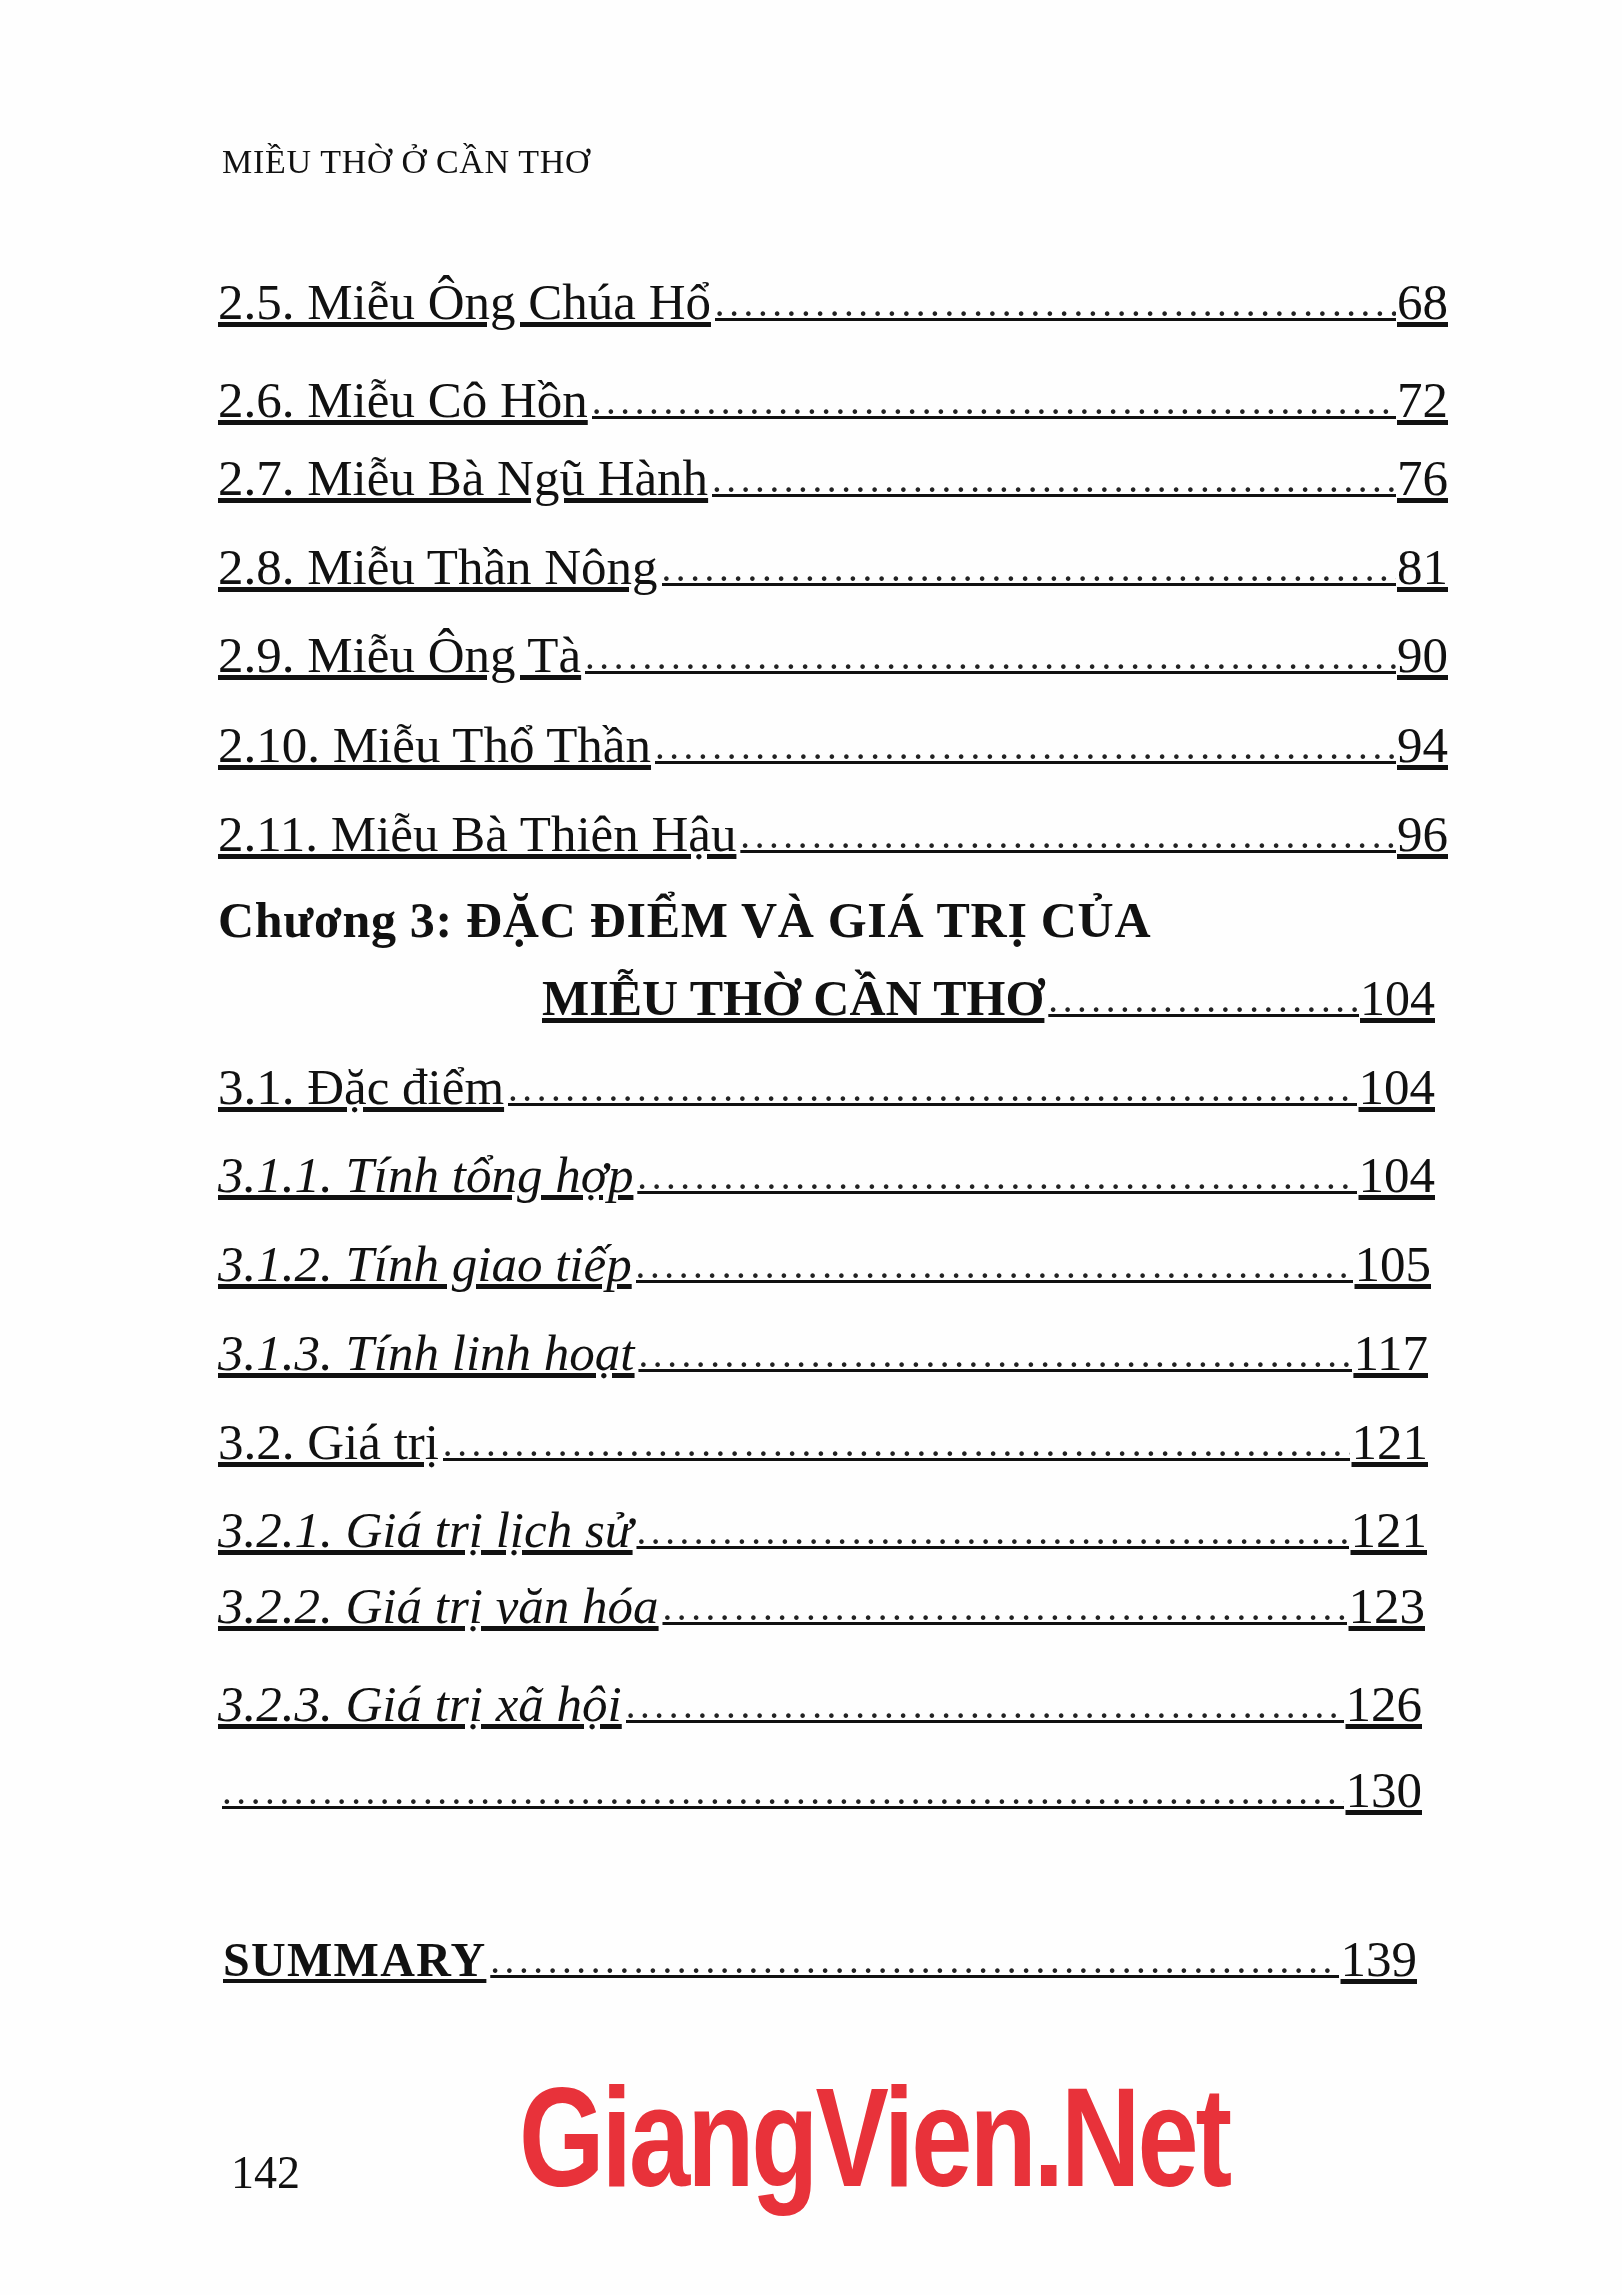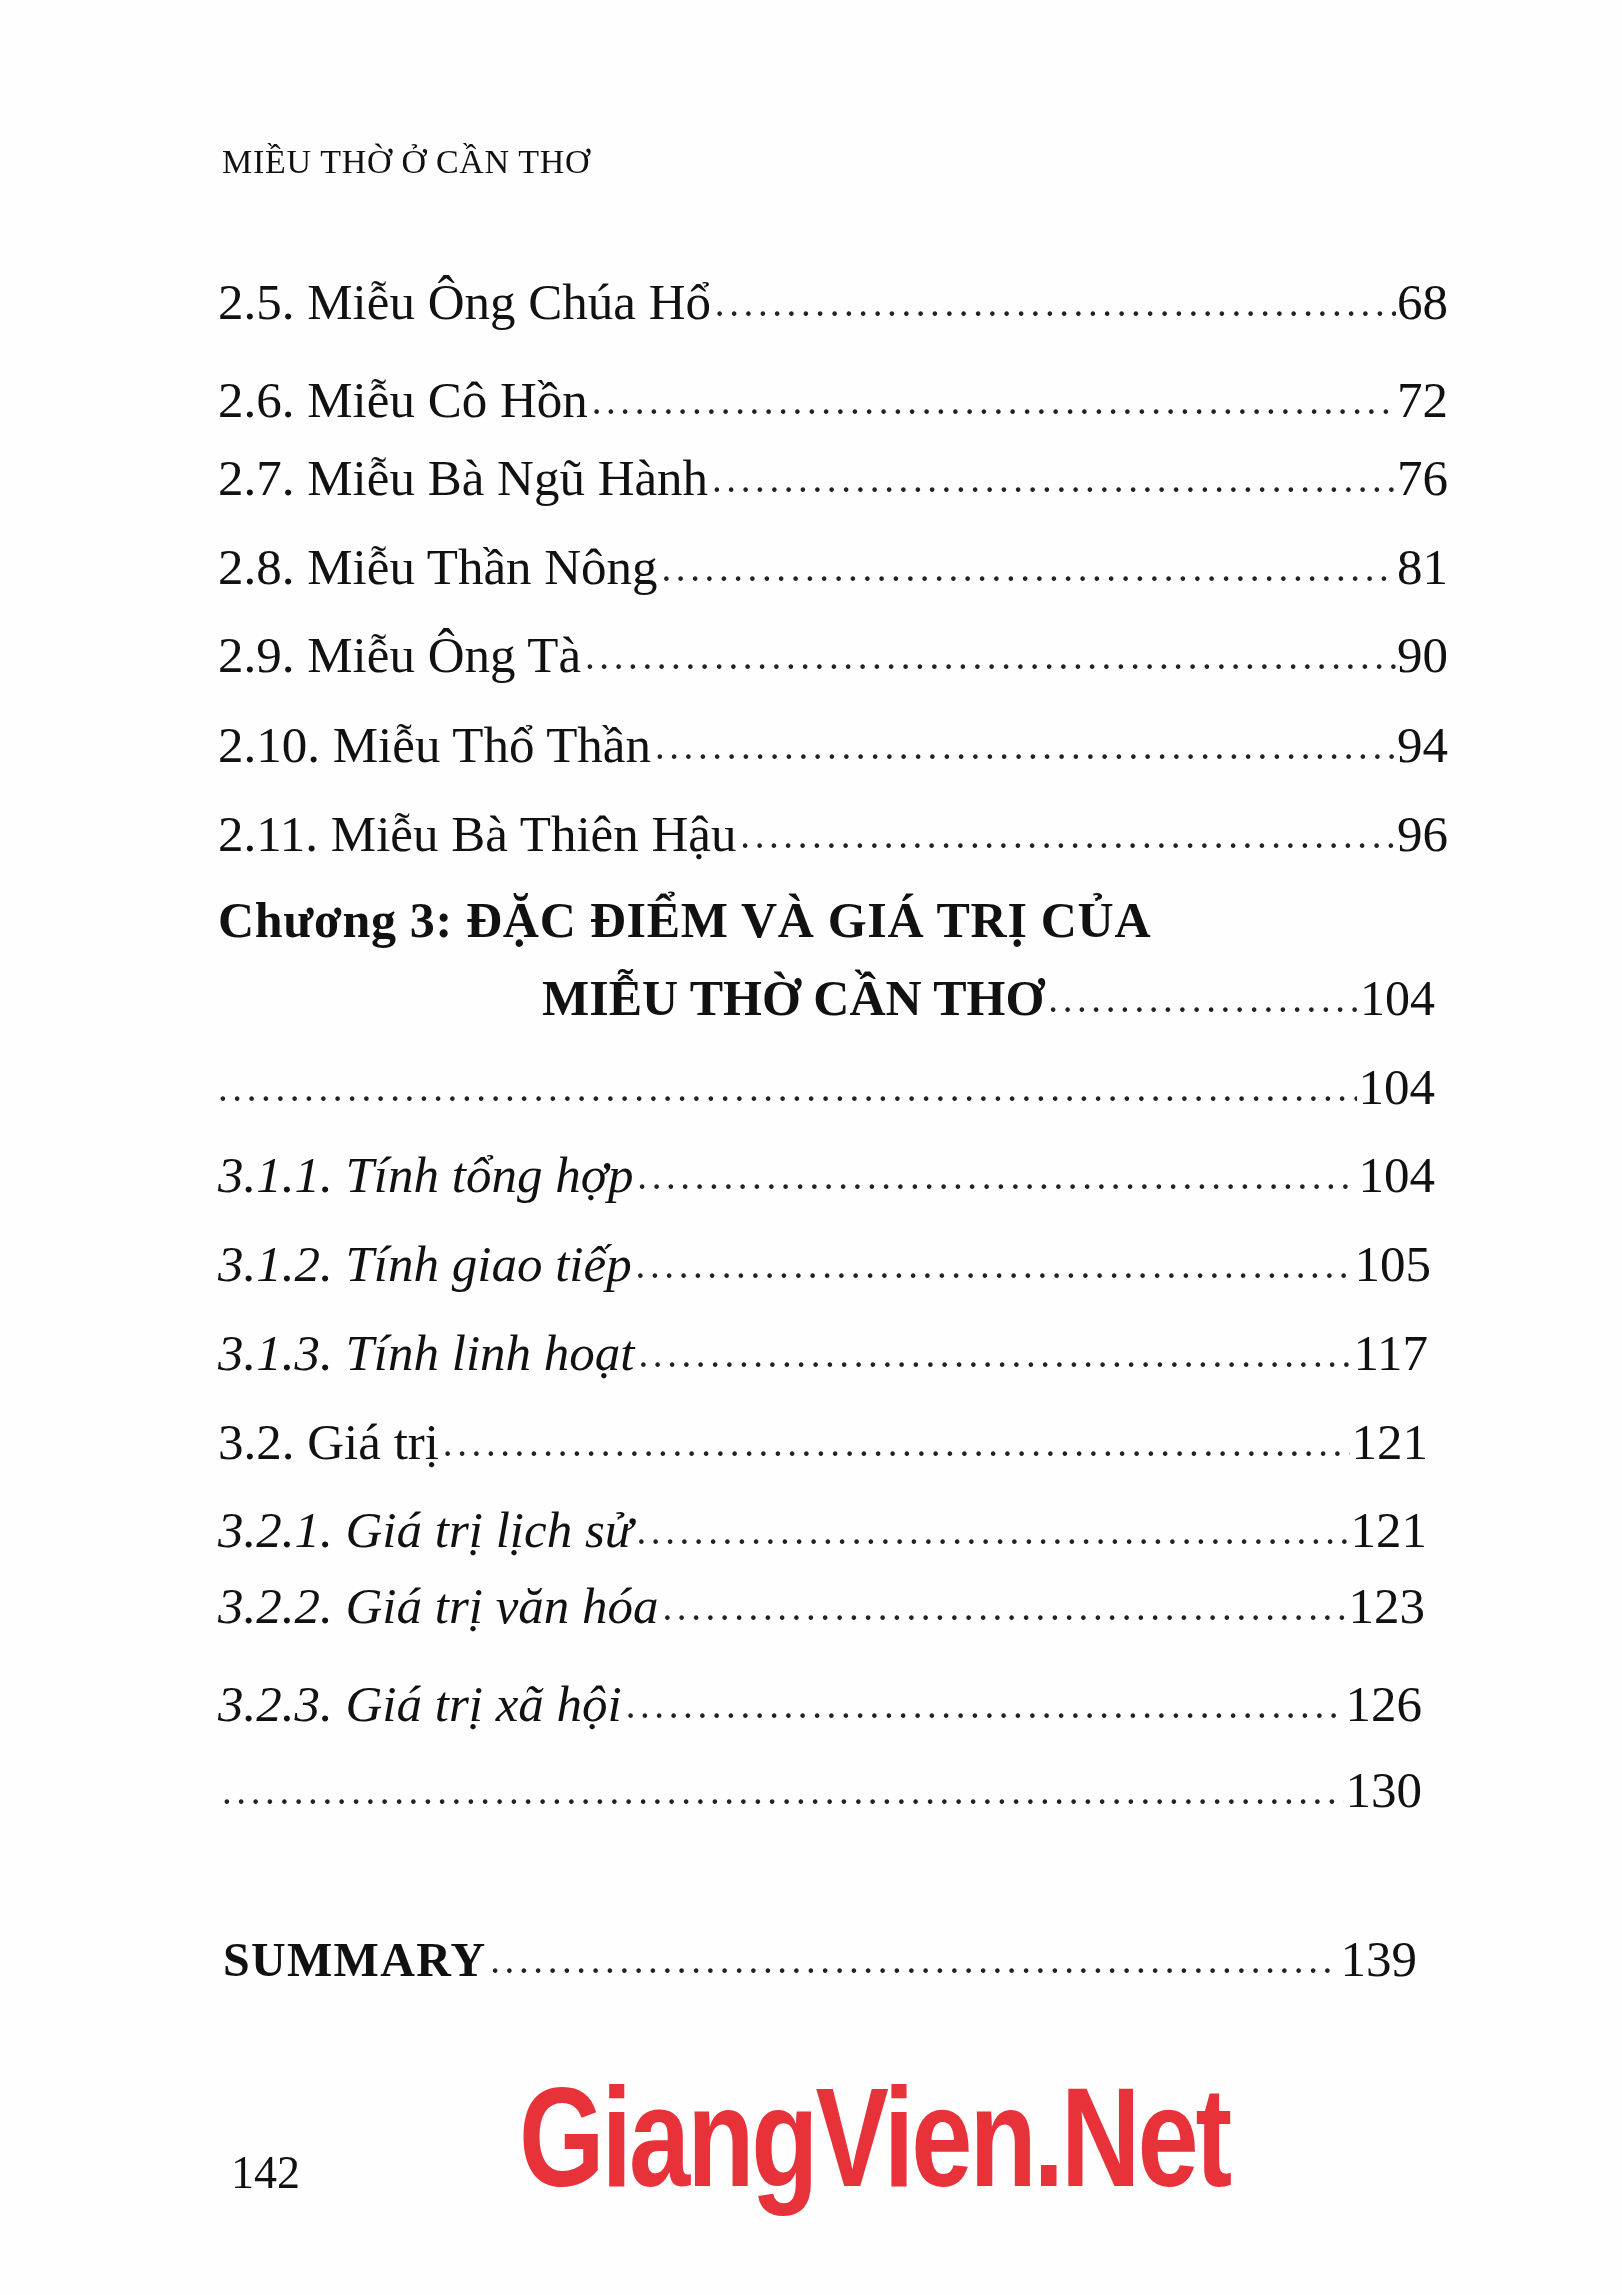--- a/index.html
+++ b/index.html
@@ -1,21 +1,21 @@
 <!DOCTYPE html>
 <html style="font-size:10.5px"><head>
 <meta charset="utf-8">
 <style>
   html, body { margin:0; padding:0; }
   body { width:1622px; height:2295px; background:#fefefe; position:relative; overflow:hidden;
          font-family:"Liberation Serif","DejaVu Serif",serif; color:#111; }
   .page { position:absolute; left:0; top:0; width:1622px; height:2295px;margin-left:28px; }
   .running-head { position:absolute; left:194px; top:143px; font-size:34px; letter-spacing:0.7px; }
   .row { position:absolute; left:190px; width:1230px; height:65px; display:flex; align-items:flex-start;
-         font-size:51px; line-height:65px; }
+         font-size:51px; line-height:65px;text-decoration:underline; }
   .row .label { white-space:nowrap; flex:0 0 auto; padding-right:3.9px; }
   .row .leader { flex:1 1 auto; overflow:hidden; white-space:nowrap; font-size:39px; letter-spacing:4.6px; color:#222; }
   .row .leader::before { content:"....................................................................................................................................................................................................................................."; }
   .row .num { flex:0 0 auto; white-space:nowrap; padding-left:1.3px; }
   .italic { font-style:italic; }
   .bold { font-weight:bold; }
   .caps-bold { font-weight:bold; font-size:48px; letter-spacing:1.3px; }
   .chapter-line1 { position:absolute; left:190px; top:891px; font-weight:bold; font-size:50px; letter-spacing:0.7px; white-space:nowrap; }
   .page-number { position:absolute; left:203px; top:2146px; font-size:46px; }
   .watermark { position:absolute; left:491px; top:2067px; font-family:"Liberation Sans","DejaVu Sans",sans-serif;
@@ -67,20 +67,21 @@
   </div>
 
   <div class="chapter-line1">Chương 3: ĐẶC ĐIỂM VÀ GIÁ TRỊ CỦA</div>
   <div class="row bold" style="top:966px; left:514px; width:893px; font-size:50px;">
     <span class="label">MIỄU THỜ CẦN THƠ</span>
     <span class="leader" style="font-weight:normal"></span>
     <span class="num" style="font-weight:normal">104</span>
   </div>
 
   <div class="row" style="top:1055px; width:1217px">
+    <span class="label">3.1. Đặc điểm</span>
     <span class="leader"></span>
     <span class="num">104</span>
   </div>
   <div class="row italic" style="top:1143px; width:1217px">
     <span class="label">3.1.1. Tính tổng hợp</span>
     <span class="leader" style="font-style:normal"></span>
     <span class="num" style="font-style:normal">104</span>
   </div>
   <div class="row italic" style="top:1232px; width:1213px">
     <span class="label">3.1.2. Tính giao tiếp</span>

